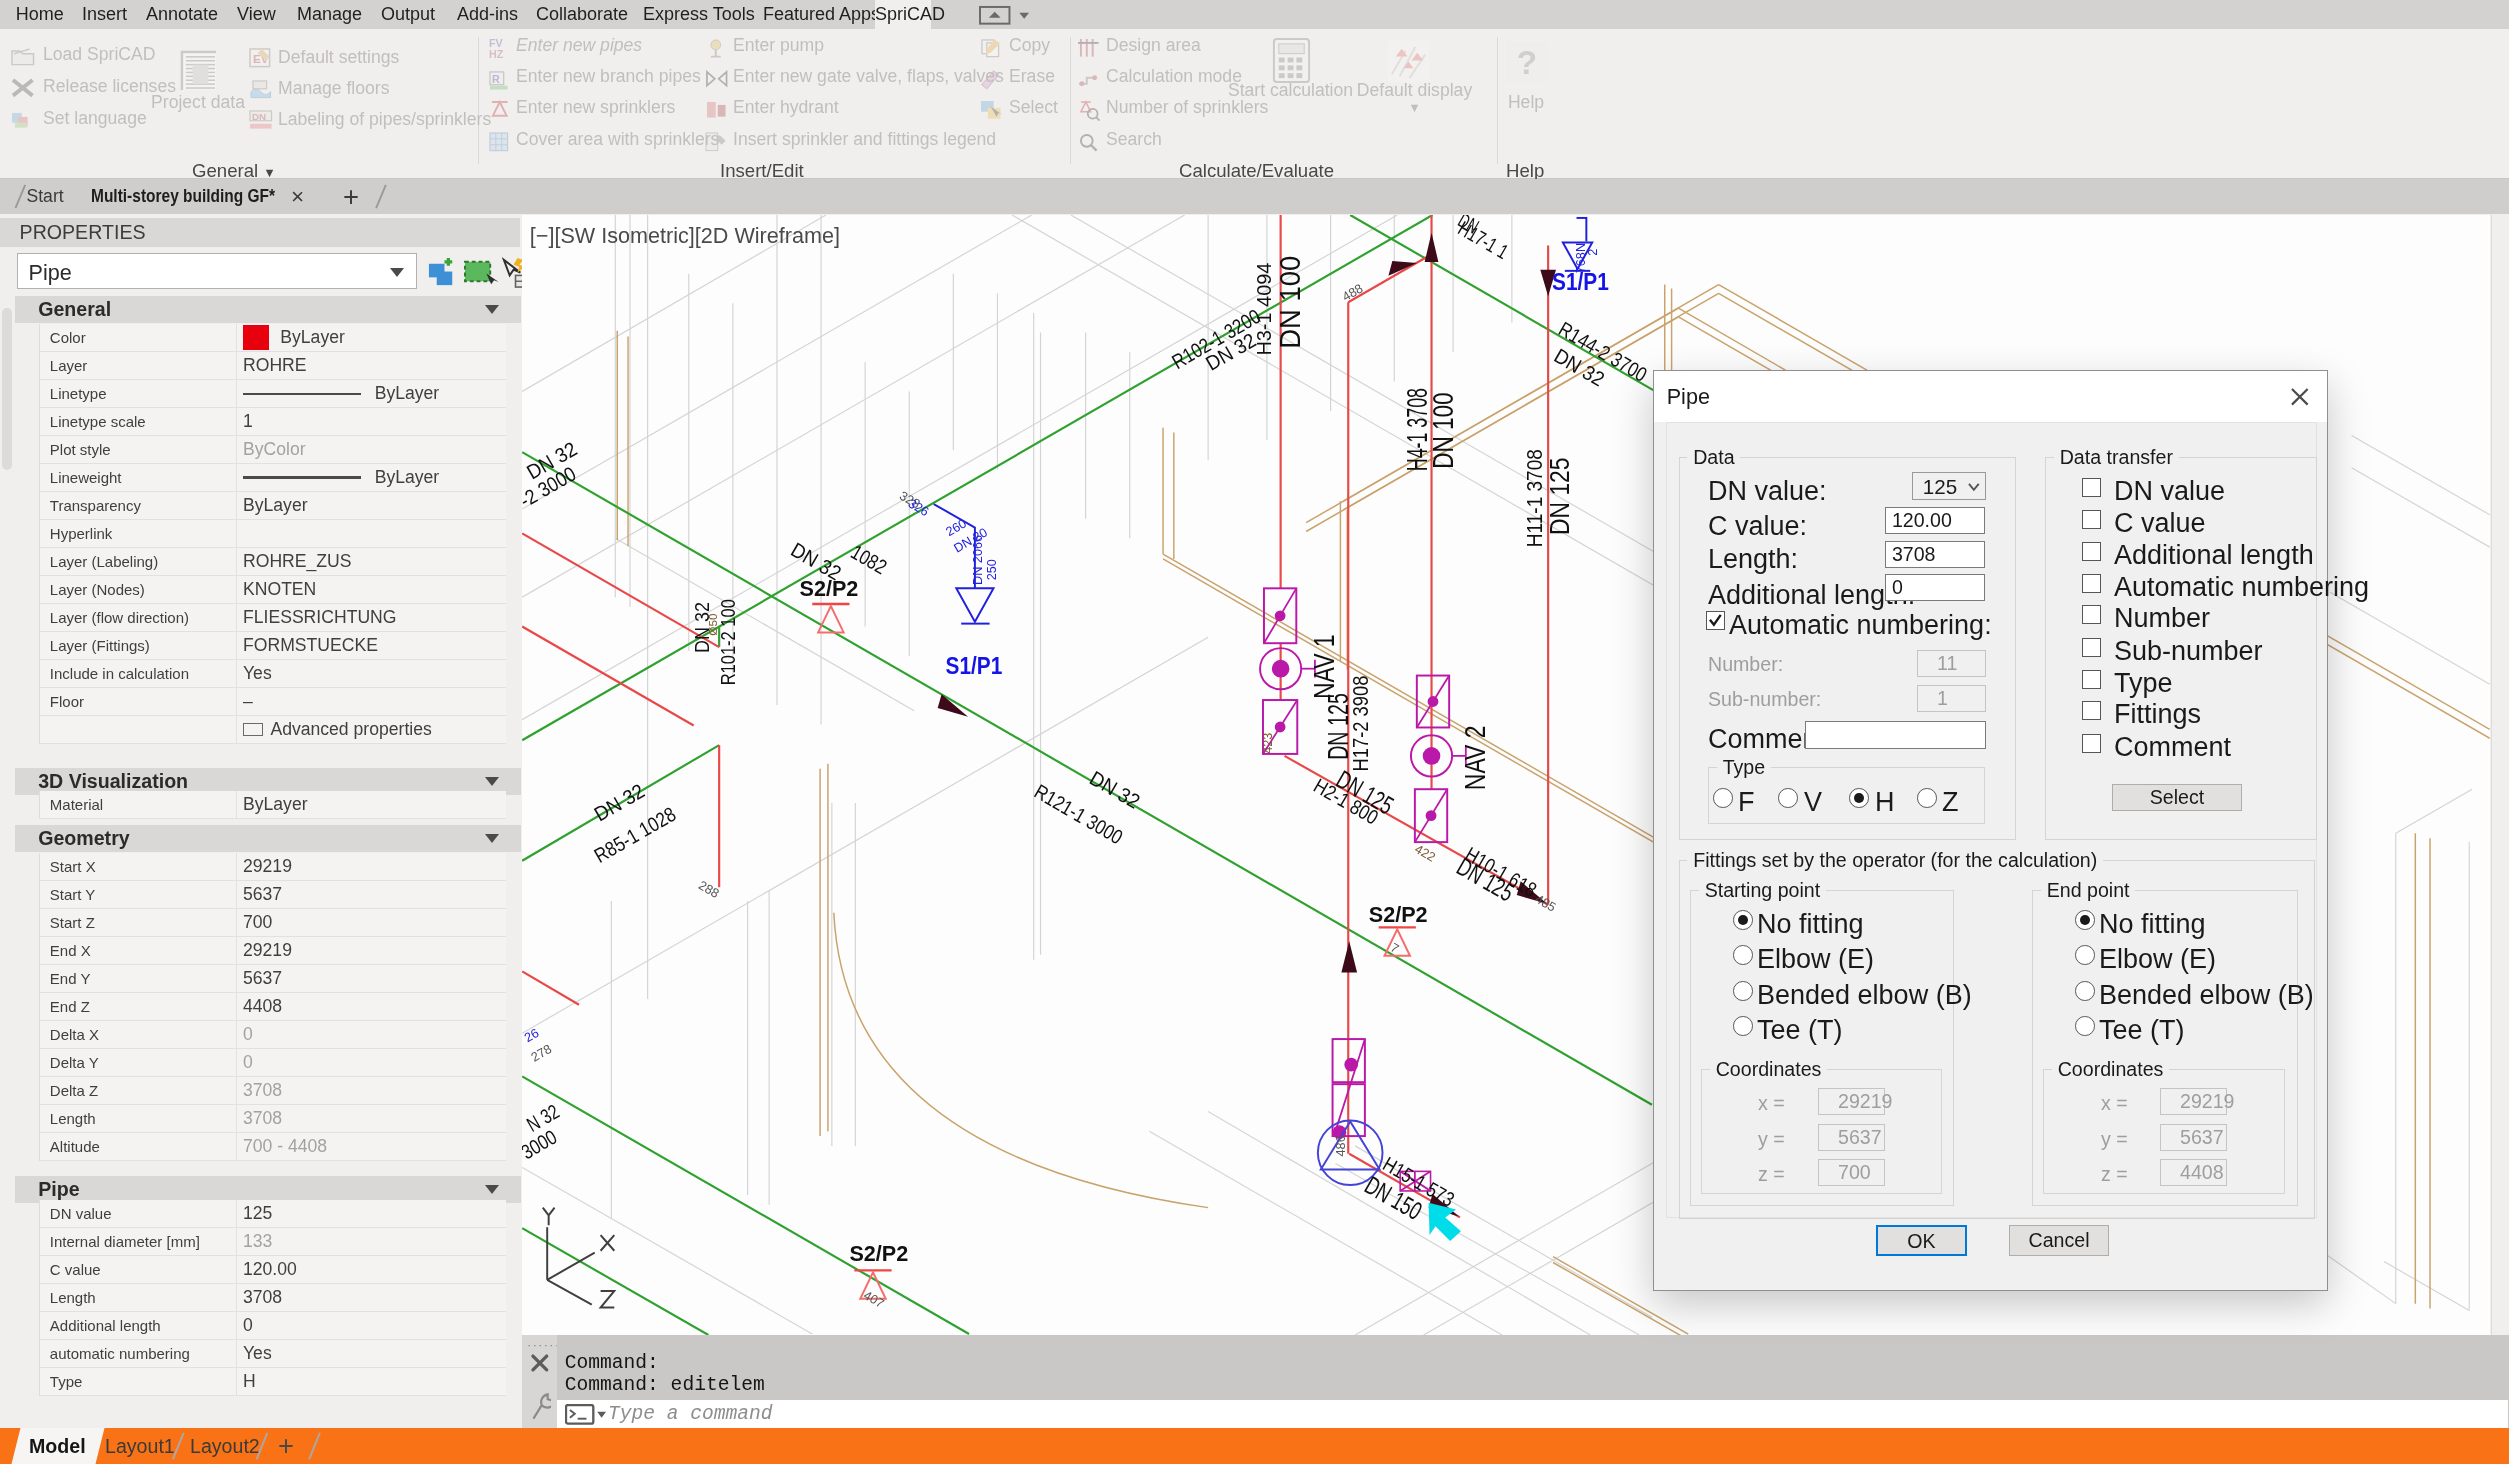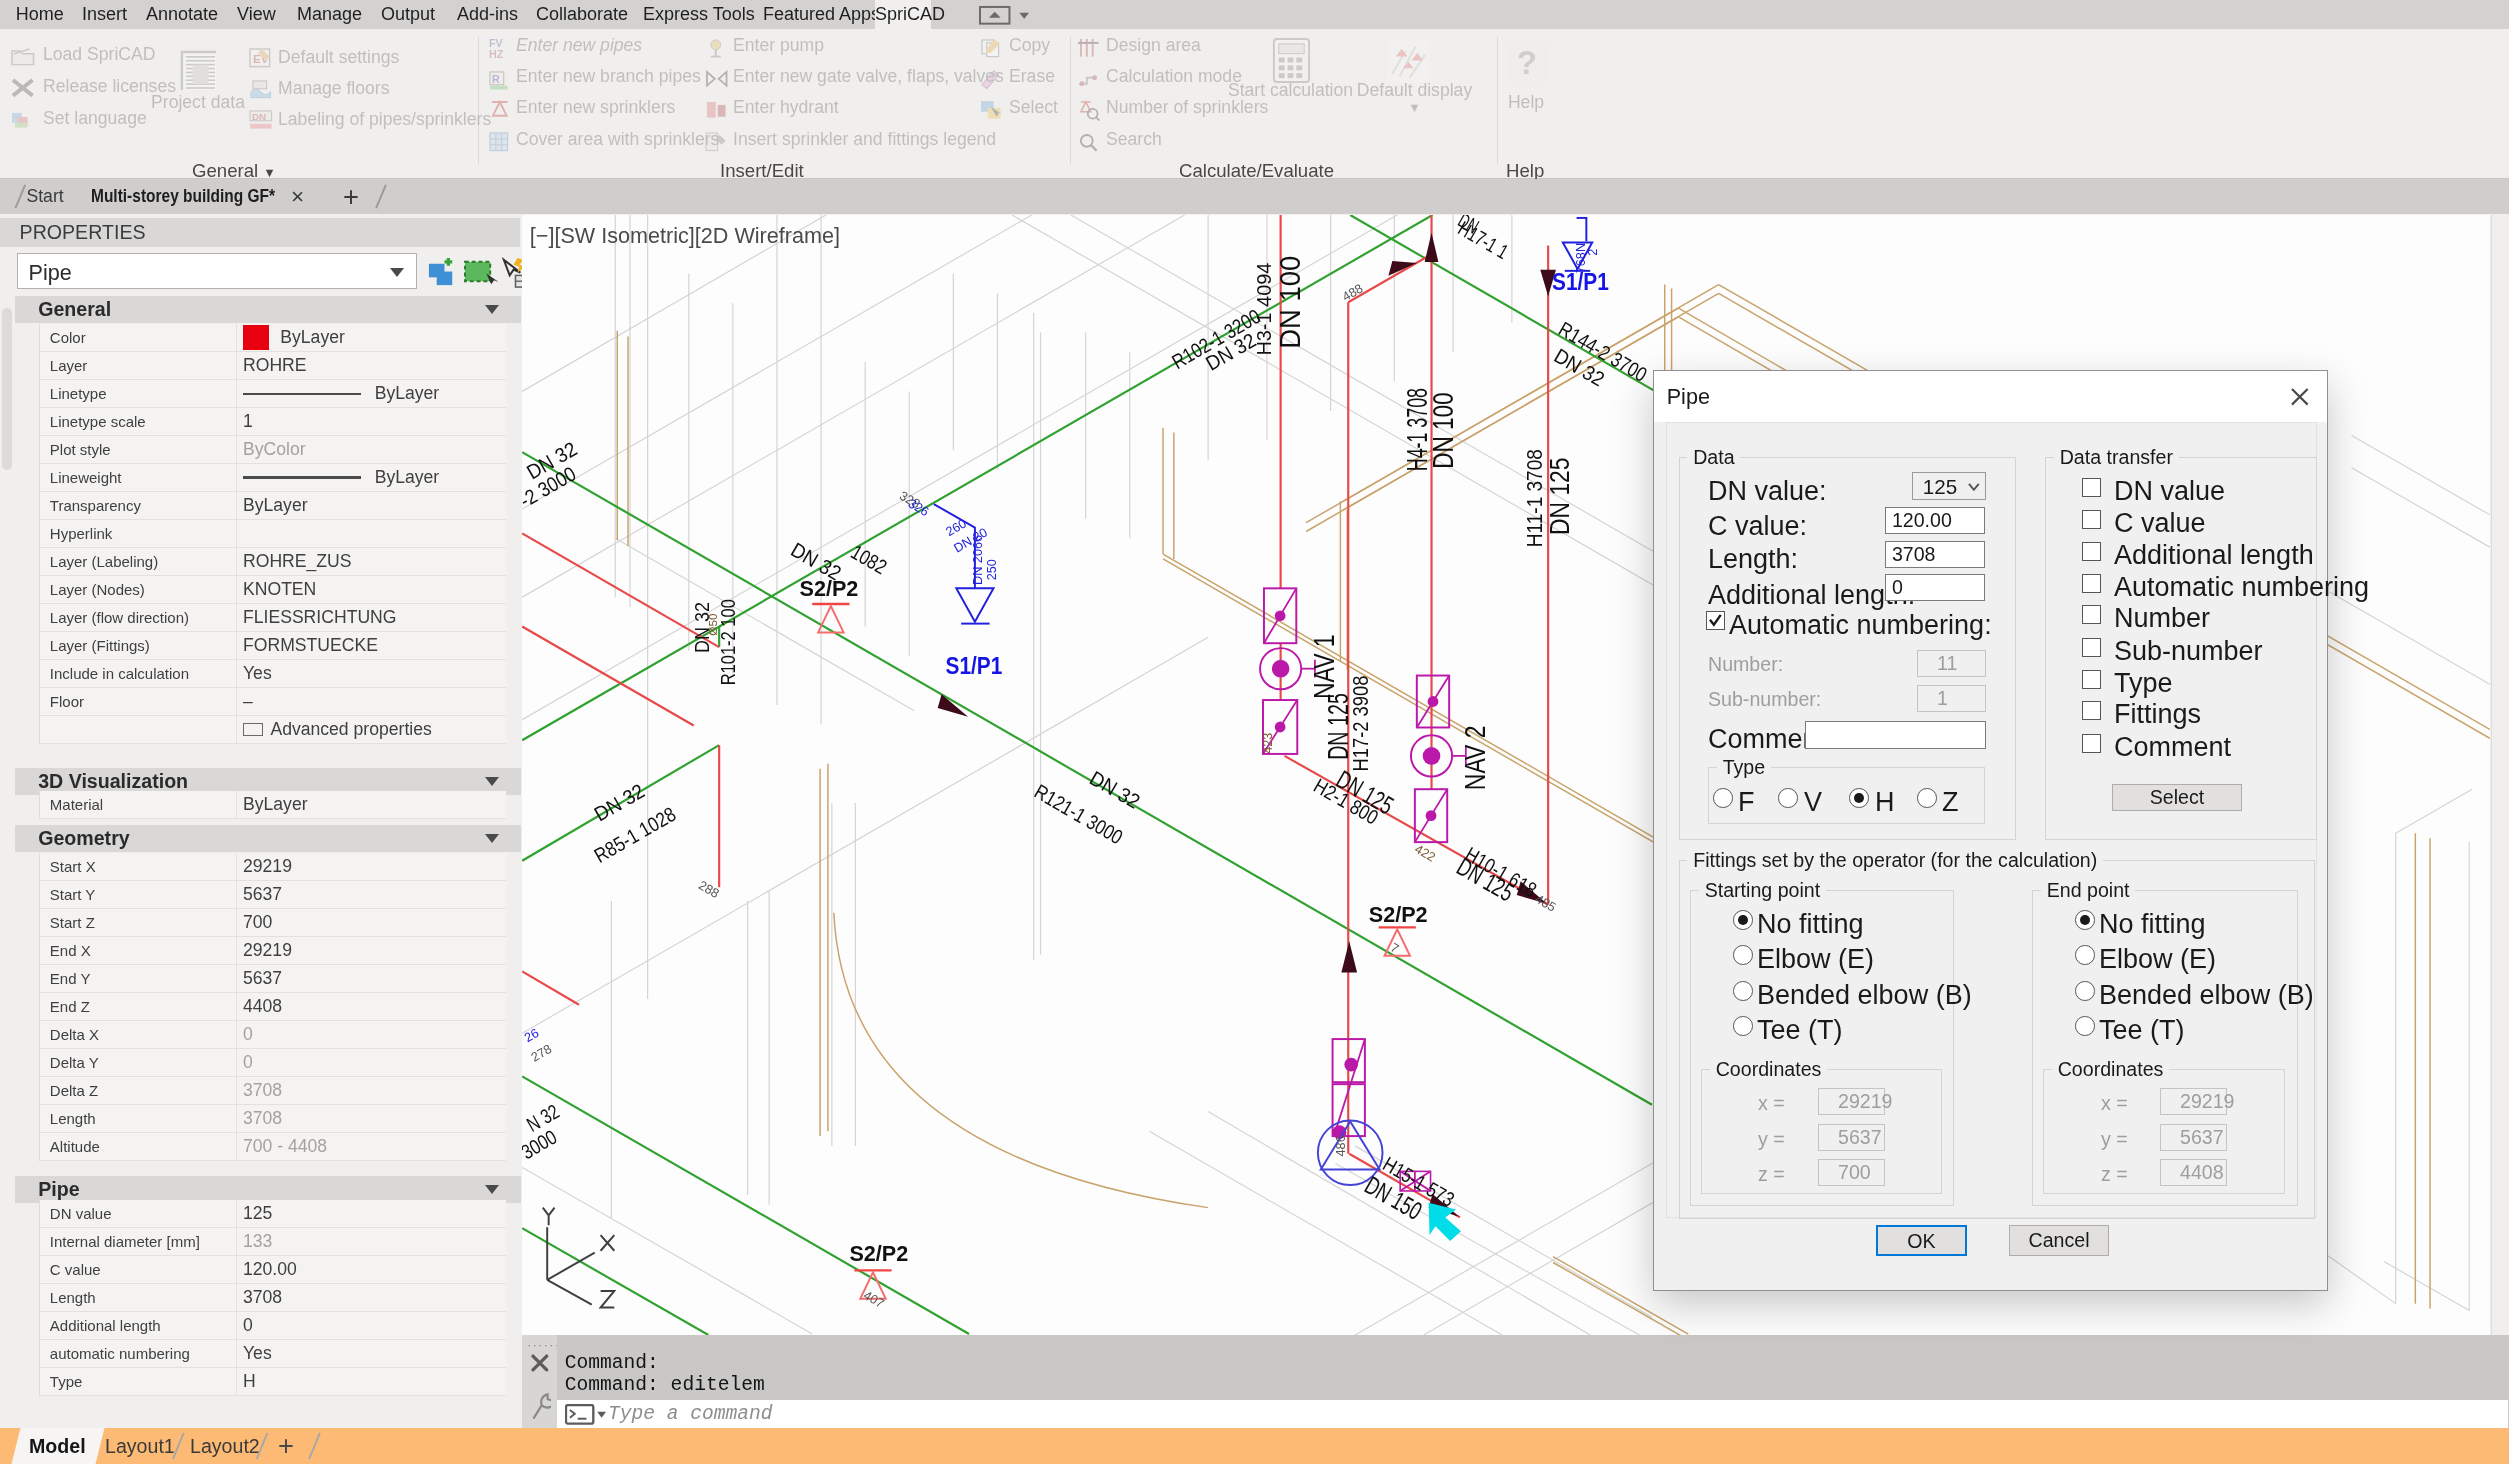--- a/index.html
+++ b/index.html
@@ -39,21 +39,21 @@
   .gray { color:#a3a2a1 !important; }
   
   #cmdpanel { position:absolute; left:522px; top:1335px; width:1987px; height:93px; background:#c9c8c7; }
   #cmdleft { position:absolute; left:0; top:0; width:35px; height:93px; background:#d7d6d5; }
   #cmdhist { position:absolute; left:35px; top:8.8px; width:1951px; height:56px; background:#c9c8c7;
      font-family:"Liberation Mono", monospace; font-size:19.6px; color:#151515; line-height:22.5px; padding:7.8px 0 0 7.8px; }
   #cmdinput { position:absolute; left:35px; top:65px; width:1951px; height:28px; background:#ffffff; }
   #cmdinput .ph { position:absolute; left:51px; top:2.9px; font-family:"Liberation Mono", monospace;
      font-style:italic; font-size:19.6px; color:#8e8d8c; }
   
-  #bottombar { position:absolute; left:0; top:1428px; width:2509px; height:36px; background:#fdba74; }
+  #bottombar { position:absolute; left:0; top:1428px; width:2509px; height:36px; background:#f97316; }
   #bottombar .bt { position:absolute; top:0; height:36px; line-height:36px; font-size:19.6px; color:#3a3a3a; }
   #modeltab { position:absolute; left:15.7px; top:0; width:84px; height:36px; background:#f6f5f4; transform:skewX(-14deg); }
   
   #canvas { position:absolute; left:522px; top:215px; width:1968px; height:1120px; background:#fdfdfd; }
   #canvScroll { position:absolute; left:2491px; top:215px; width:18.6px; height:1120px; background:#f0efee; border-left:1px solid #dddcdb; }
   #vplabel { position:absolute; left:7.8px; top:7.8px; font-size:21.6px; color:#4a4a4a; }
   
   #dialog { position:absolute; left:1653px; top:370px; width:675px; height:921px; background:#f0f0f0;
      border:1px solid #8f8f8f; box-shadow:0 13.7px 39px rgba(0,0,0,0.22); }
   #dlgtitle { position:absolute; left:0; top:0; width:100%; height:51px; background:#ffffff; }

